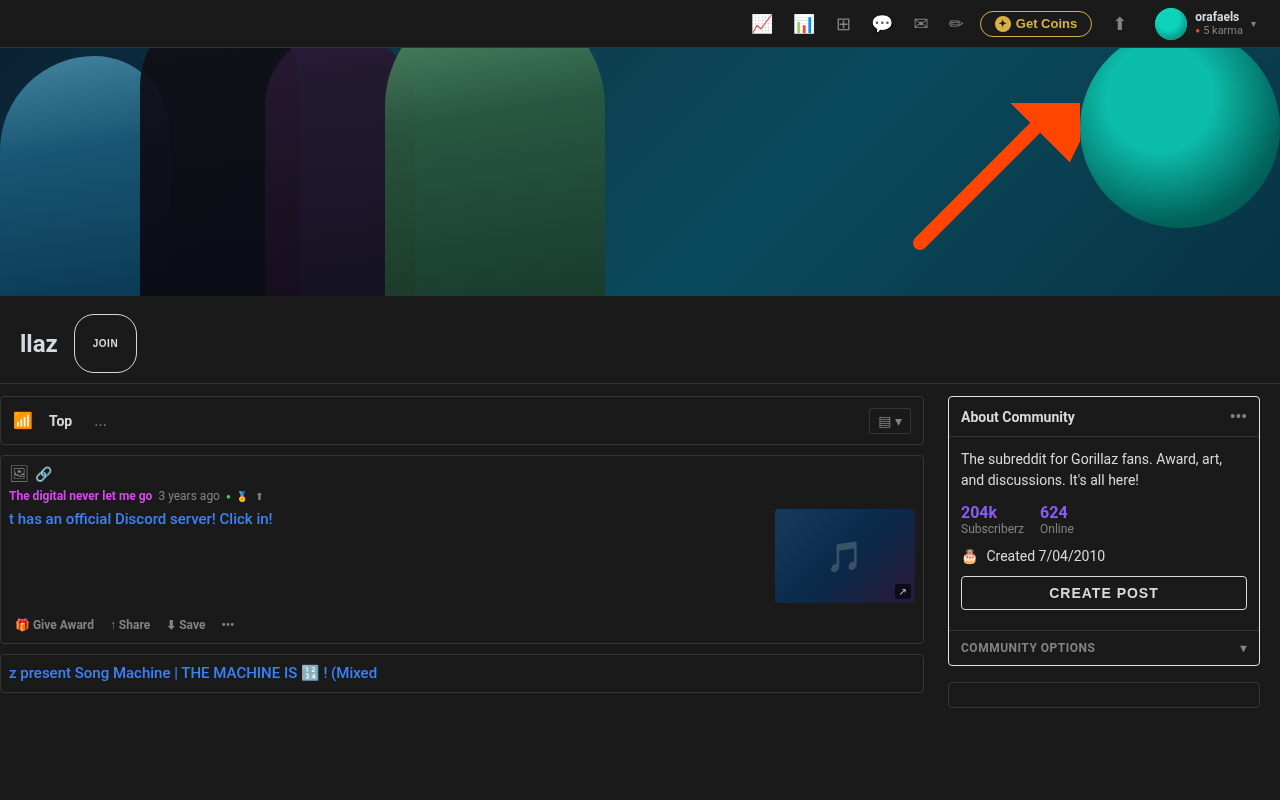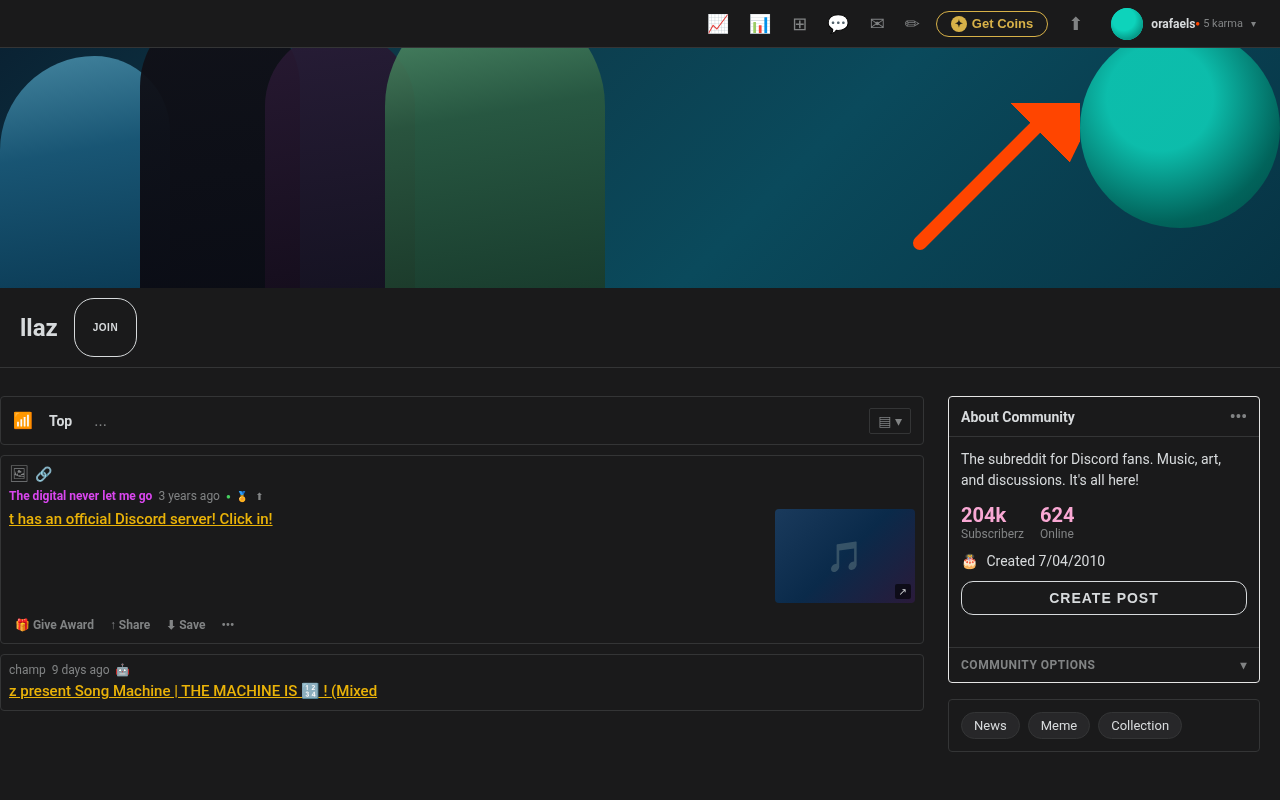--- a/index.html
+++ b/index.html
@@ -85,21 +85,21 @@
       display: flex;
       align-items: center;
       justify-content: center;
     }
     .avatar-inner {
       width: 32px;
       height: 32px;
       background: radial-gradient(circle at 40% 35%, #0dd3bb 40%, #006b5e 100%);
       border-radius: 50%;
     }
-    .user-info { display: flex; }
+    .user-info { display: flex; flex-direction: column; }
     .username { font-size: 12px; font-weight: 700; color: #d7dadc; }
     .karma { font-size: 11px; color: #818384; display: flex; align-items: center; gap: 3px; }
     .karma-dot { color: #ff4500; font-size: 8px; }
     .dropdown-arrow { color: #818384; font-size: 10px; }
 
     
     .banner {
       position: relative;
       top: 48px;
       width: 100%;
@@ -179,21 +179,21 @@
       width: 200px;
       height: 200px;
       background: radial-gradient(circle at 40% 35%, #0dd3bb 30%, #006b5e 70%, #004a44 100%);
       border-radius: 50%;
       opacity: 0.85;
     }
 
     
     .sub-info-bar {
       position: relative;
-      top: 40px;
+      top: 56px;
       background: #1a1a1b;
       padding: 10px 20px;
       display: flex;
       align-items: center;
       gap: 16px;
       border-bottom: 1px solid #343536;
     }
     .sub-name {
       font-size: 24px;
       font-weight: 700;
@@ -279,24 +279,23 @@
       display: flex;
       align-items: center;
       gap: 6px;
     }
     .post-meta .author { color: #d946ef; font-weight: 700; }
     .online-dot { color: #46d160; font-size: 8px; }
     .award-icon { font-size: 10px; }
     .post-title {
       font-size: 15px;
       font-weight: 500;
-      color: #eab308;
+      color: #3b82f6;
       margin-bottom: 8px;
       line-height: 1.4;
-      text-decoration: underline;
     }
     .post-inner {
       display: flex;
       gap: 8px;
       align-items: flex-start;
     }
     .post-text { flex: 1; }
     .post-thumbnail {
       width: 140px;
       height: 94px;
@@ -379,44 +378,44 @@
       color: #d7dadc;
       line-height: 1.5;
       margin-bottom: 12px;
     }
     .stats-row {
       display: flex;
       gap: 16px;
       margin-bottom: 12px;
     }
     .stat-item { display: flex; flex-direction: column; }
-    .stat-num { font-size: 20px; font-weight: 700; color: #f9a8d4; }
+    .stat-num { font-size: 16px; font-weight: 700; color: #8b5cf6; }
     .stat-label { font-size: 12px; color: #818384; }
     .created-row {
       display: flex;
       align-items: center;
       gap: 8px;
       font-size: 14px;
       color: #d7dadc;
       margin-bottom: 12px;
     }
     .create-post-btn {
       display: block;
       width: 100%;
       background: transparent;
       border: 1.5px solid #d7dadc;
-      border-radius: 12px;
+      border-radius: 4px;
       color: #d7dadc;
       padding: 8px;
       font-size: 14px;
       font-weight: 700;
       cursor: pointer;
       text-align: center;
       letter-spacing: 1px;
-      margin-bottom: 20px;
+      margin-bottom: 8px;
     }
     .community-options {
       display: flex;
       align-items: center;
       justify-content: space-between;
       padding: 10px 12px;
       border-top: 1px solid #343536;
       font-size: 12px;
       font-weight: 700;
       color: #818384;
@@ -560,38 +559,33 @@
       </div>
       <div class="post-actions">
         <span class="action-btn">🎁 Give Award</span>
         <span class="action-btn">↑ Share</span>
         <span class="action-btn">⬇ Save</span>
         <span class="action-btn">•••</span>
       </div>
     </div>
 
     <div class="post-card">
-      <div class="post2-meta">
-        <span class="author">champ</span>
-        <span>9 days ago</span>
-        <span class="robot-icon">🤖</span>
-      </div>
       <div class="post-title">z present Song Machine | THE MACHINE IS 🔢 ! (Mixed</div>
     </div>
   </div>
 
   <div class="sidebar">
 
     <div class="about-card">
       <div class="about-header">
         <span>About Community</span>
         <span class="about-more">•••</span>
       </div>
       <div class="about-body">
-        <p class="about-desc">The subreddit for Discord fans. Music, art, and discussions. It's all here!</p>
+        <p class="about-desc">The subreddit for Gorillaz fans. Award, art, and discussions. It's all here!</p>
         <div class="stats-row">
           <div class="stat-item">
             <span class="stat-num">204k</span>
             <span class="stat-label">Subscriberz</span>
           </div>
           <div class="stat-item">
             <span class="stat-num">624</span>
             <span class="stat-label">Online</span>
           </div>
         </div>
@@ -601,20 +595,15 @@
         </div>
         <button class="create-post-btn">CREATE POST</button>
       </div>
       <div class="community-options">
         <span>COMMUNITY OPTIONS</span>
         <span>▾</span>
       </div>
     </div>
 
     <div class="filter-card">
-      <div class="flair-row">
-        <span class="flair-pill">News</span>
-        <span class="flair-pill">Meme</span>
-        <span class="flair-pill">Collection</span>
-      </div>
     </div>
   </div>
 </div>
 
 </body></html>

